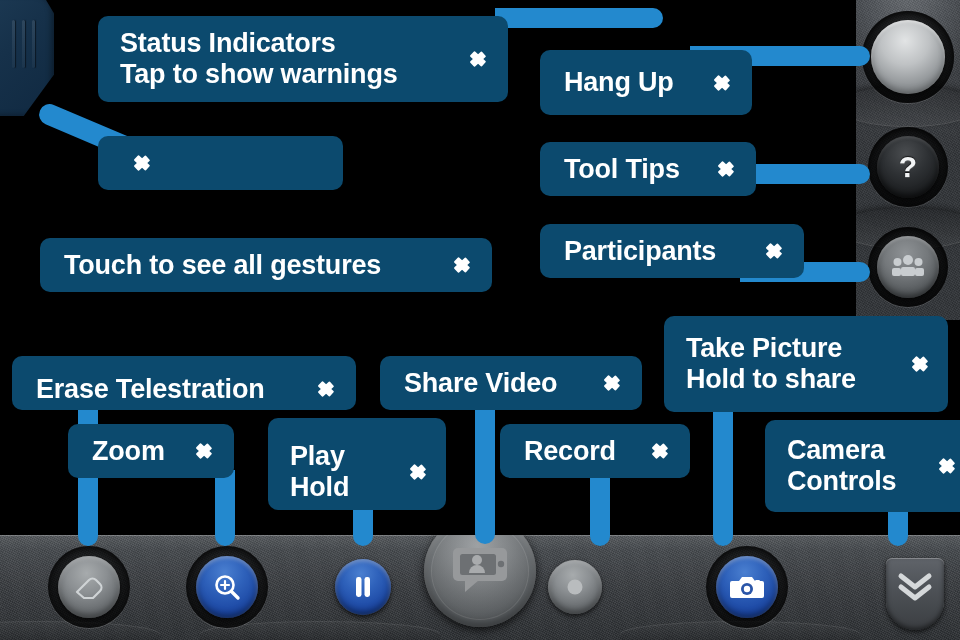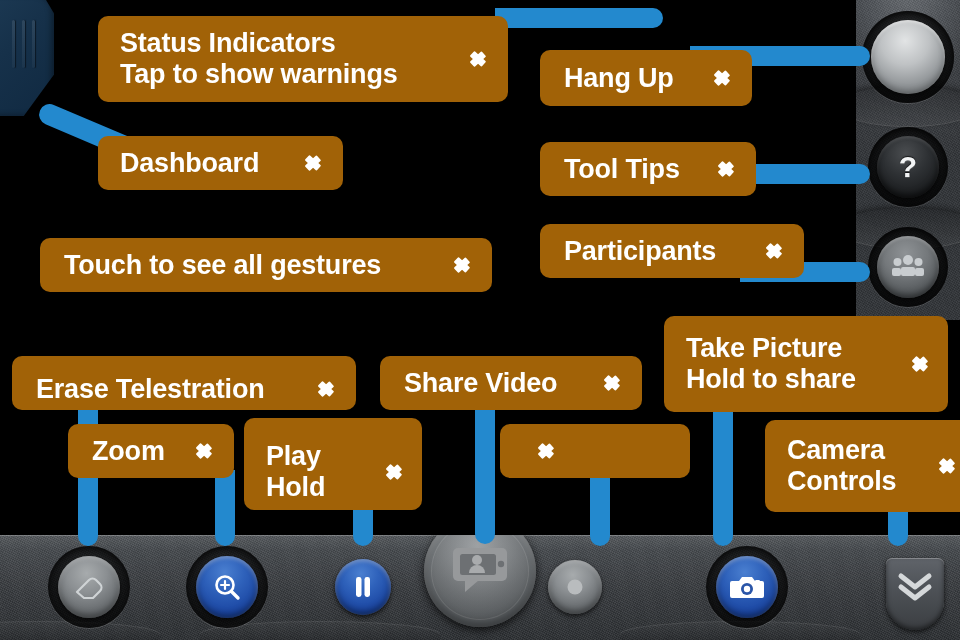--- a/index.html
+++ b/index.html
@@ -230,21 +230,21 @@
     background: linear-gradient(180deg, rgba(255,255,255,.10), rgba(255,255,255,.03));
     box-shadow: 1px 0 1px rgba(0,0,0,.5);
   }
   #tab-handle .grip.g1 { left: 30px; }
   #tab-handle .grip.g2 { left: 40px; }
   #tab-handle .grip.g3 { left: 50px; }
 
   
   .callout {
     position: absolute;
-    background: #a16207;
+    background: #0c4a6e;
     border-radius: 10px;
     box-sizing: border-box;
     display: flex;
     align-items: center;
     z-index: 10;
   }
   .callout .labels {
     display: flex;
     flex-direction: column;
     justify-content: center;
@@ -355,34 +355,31 @@
 
   <div class="callout" id="c-status" style="left:98px; top:16px; width:410px; height:86px; padding:0 16px 0 22px;">
     <div class="labels">
       <div class="line">Status Indicators</div>
       <div class="line">Tap to show warnings</div>
     </div>
     <div class="chev"></div>
   </div>
 
   <div class="callout" id="c-dashboard" style="left:98px; top:136px; width:245px; height:54px; padding:0 16px 0 22px;">
-    <div class="labels">
-      <div class="line">Dashboard</div>
-    </div>
     <div class="chev"></div>
   </div>
 
   <div class="callout" id="c-gestures" style="left:40px; top:238px; width:452px; height:54px; padding:0 16px 0 24px;">
     <div class="labels">
       <div class="line">Touch to see all gestures</div>
     </div>
     <div class="chev"></div>
   </div>
 
-  <div class="callout" id="c-hangup" style="left:540px; top:50px; width:212px; height:56px; padding:0 16px 0 24px;">
+  <div class="callout" id="c-hangup" style="left:540px; top:50px; width:212px; height:65px; padding:0 16px 0 24px;">
     <div class="labels">
       <div class="line">Hang Up</div>
     </div>
     <div class="chev"></div>
   </div>
 
   <div class="callout" id="c-tooltips" style="left:540px; top:142px; width:216px; height:54px; padding:0 16px 0 24px;">
     <div class="labels">
       <div class="line">Tool Tips</div>
     </div>
@@ -418,29 +415,32 @@
     <div class="chev"></div>
   </div>
 
   <div class="callout" id="c-zoom" style="left:68px; top:424px; width:166px; height:54px; padding:0 16px 0 24px;">
     <div class="labels">
       <div class="line">Zoom</div>
     </div>
     <div class="chev"></div>
   </div>
 
-  <div class="callout" id="c-playpause" style="left:244px; top:418px; width:178px; height:92px; padding:16px 14px 0 22px;">
+  <div class="callout" id="c-playpause" style="left:268px; top:418px; width:178px; height:92px; padding:16px 14px 0 22px;">
     <div class="labels">
       <div class="line">Play</div>
       <div class="line">Hold</div>
     </div>
     <div class="chev"></div>
   </div>
 
   <div class="callout" id="c-record" style="left:500px; top:424px; width:190px; height:54px; padding:0 16px 0 24px;">
+    <div class="labels">
+      <div class="line">Record</div>
+    </div>
     <div class="chev"></div>
   </div>
 
   <div class="callout" id="c-cameracontrols" style="left:738px; top:420px; width:210px; height:92px; padding:0 14px 0 22px;margin-left:27px;">
     <div class="labels">
       <div class="line">Camera</div>
       <div class="line">Controls</div>
     </div>
     <div class="chev"></div>
   </div>

